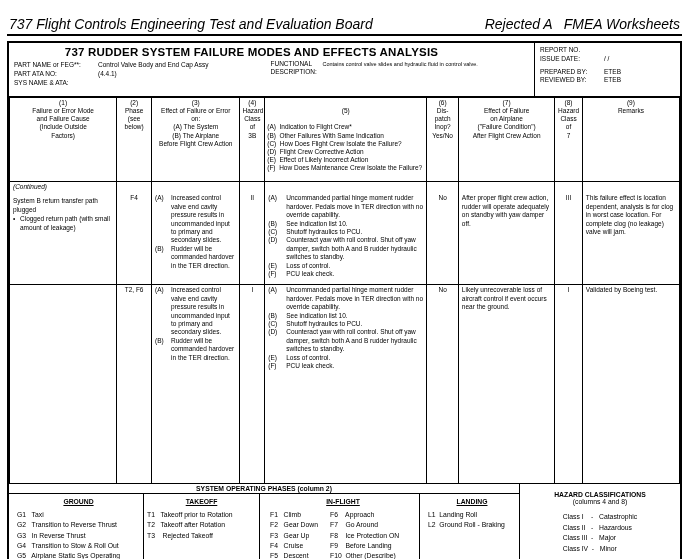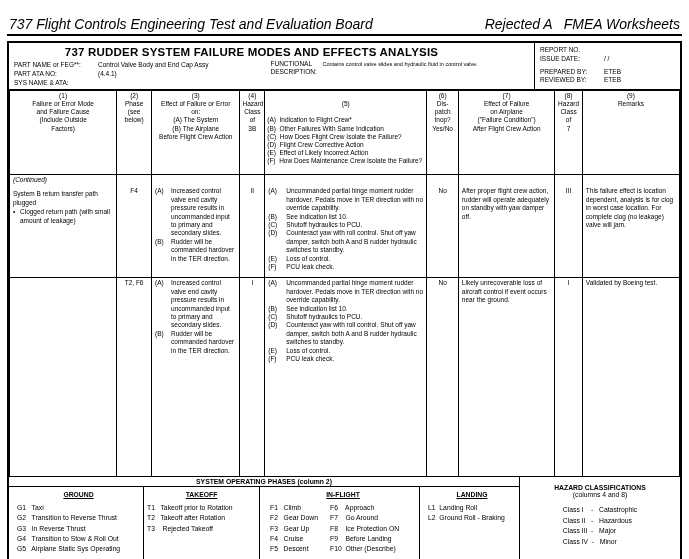--- a/index.html
+++ b/index.html
@@ -17,21 +17,21 @@
     margin: 0 7px; padding: 16px 2px 2px;
     border-bottom: 2px solid #000;
     font-style: italic; font-size: 14px;
   }
   .topbar span { white-space: pre; }
 
   
   .form { margin: 5px 7px 0; border: 2px solid #000; }
 
   
-  .titleblock { display: flex; border-bottom: 1px solid #000; height: 47px; gap: 40px; }
+  .titleblock { display: flex; border-bottom: 1px solid #000; height: 54px; gap: 40px; }
   .tb-left { flex: 1; padding: 3px 5px 2px; display: flex; flex-direction: column; }
   .form-title { text-align: center; font-size: 11.5px; font-weight: bold; letter-spacing: .2px; margin-bottom: 2px; }
   .tb-info { display: flex; flex: 1; font-size: 6.5px; }
   .partcols { width: 54%; line-height: 1.4; }
   .kv { display: flex; }
   .kv .k { flex: none; }
   .partcols .k { width: 84px; }
   .funcblock { flex: 1; display: flex; }
   .funcblock .k { width: 52px; flex: none; white-space: pre-line; line-height: 1.3; }
   .funcblock .v { flex: 1; font-size: 5.5px; padding-top: 1px; line-height: 1.3; }

